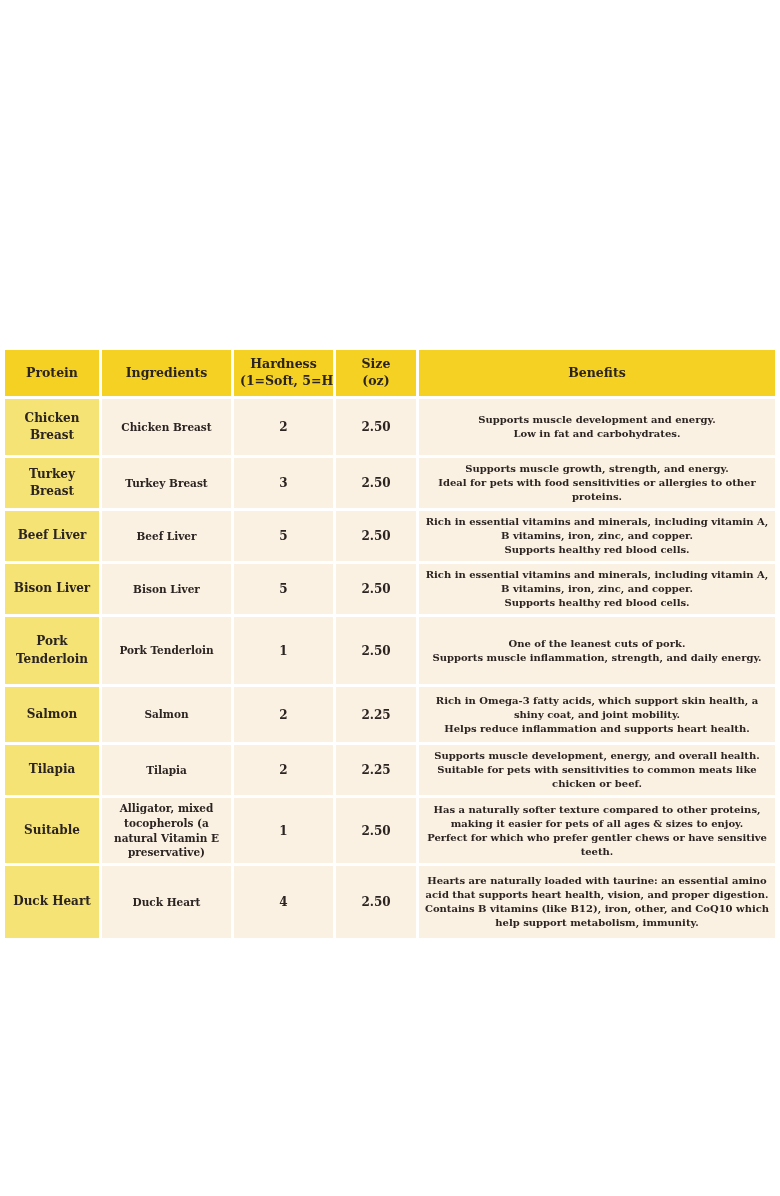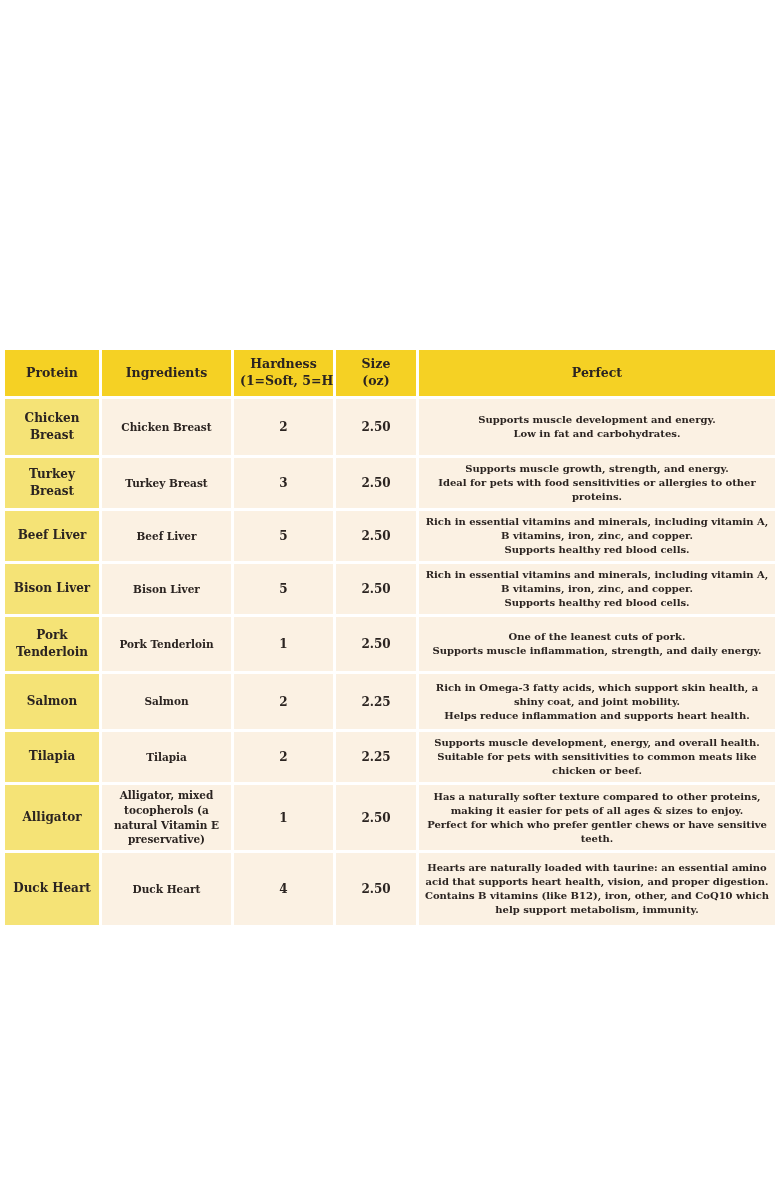--- a/index.html
+++ b/index.html
@@ -78,21 +78,21 @@
         <th>Protein</th>
         <th>Ingredients</th>
         <th>
           <div>Hardness</div>
           <div class="nowrap">(1=Soft, 5=Hard)</div>
         </th>
         <th>
           <div>Size</div>
           <div>(oz)</div>
         </th>
-        <th>Perfect</th>
+        <th>Benefits</th>
       </tr>
 
       <tr style="height:56px">
         <td class="protein-cell">Chicken Breast</td>
         <td class="ingredients-cell">Chicken Breast</td>
         <td class="hardness-cell">2</td>
         <td class="size-cell">2.50</td>
         <td class="benefits-cell">
           <div>Supports muscle development and energy.</div>
           <div>Low in fat and carbohydrates.</div>
@@ -125,21 +125,21 @@
         <td class="protein-cell">Bison Liver</td>
         <td class="ingredients-cell">Bison Liver</td>
         <td class="hardness-cell">5</td>
         <td class="size-cell">2.50</td>
         <td class="benefits-cell">
           <div>Rich in essential vitamins and minerals, including vitamin A, B vitamins, iron, zinc, and copper.</div>
           <div>Supports healthy red blood cells.</div>
         </td>
       </tr>
 
-      <tr style="height:54px">
+      <tr style="height:67px">
         <td class="protein-cell">Pork Tenderloin</td>
         <td class="ingredients-cell">Pork Tenderloin</td>
         <td class="hardness-cell">1</td>
         <td class="size-cell">2.50</td>
         <td class="benefits-cell">
           <div>One of the leanest cuts of pork.</div>
           <div>Supports muscle inflammation, strength, and daily energy.</div>
         </td>
       </tr>
 
@@ -159,21 +159,21 @@
         <td class="ingredients-cell">Tilapia</td>
         <td class="hardness-cell">2</td>
         <td class="size-cell">2.25</td>
         <td class="benefits-cell">
           <div>Supports muscle development, energy, and overall health.</div>
           <div>Suitable for pets with sensitivities to common meats like chicken or beef.</div>
         </td>
       </tr>
 
       <tr style="height:65px">
-        <td class="protein-cell">Alligator</td>
+        <td class="protein-cell">Suitable</td>
         <td class="ingredients-cell">Alligator, mixed tocopherols (a natural Vitamin E preservative)</td>
         <td class="hardness-cell">1</td>
         <td class="size-cell">2.50</td>
         <td class="benefits-cell">
           <div>Has a naturally softer texture compared to other proteins, making it easier for pets of all ages &amp; sizes to enjoy.</div>
           <div>Perfect for which who prefer gentler chews or have sensitive teeth.</div>
         </td>
       </tr>
 
       <tr style="height:72px">

